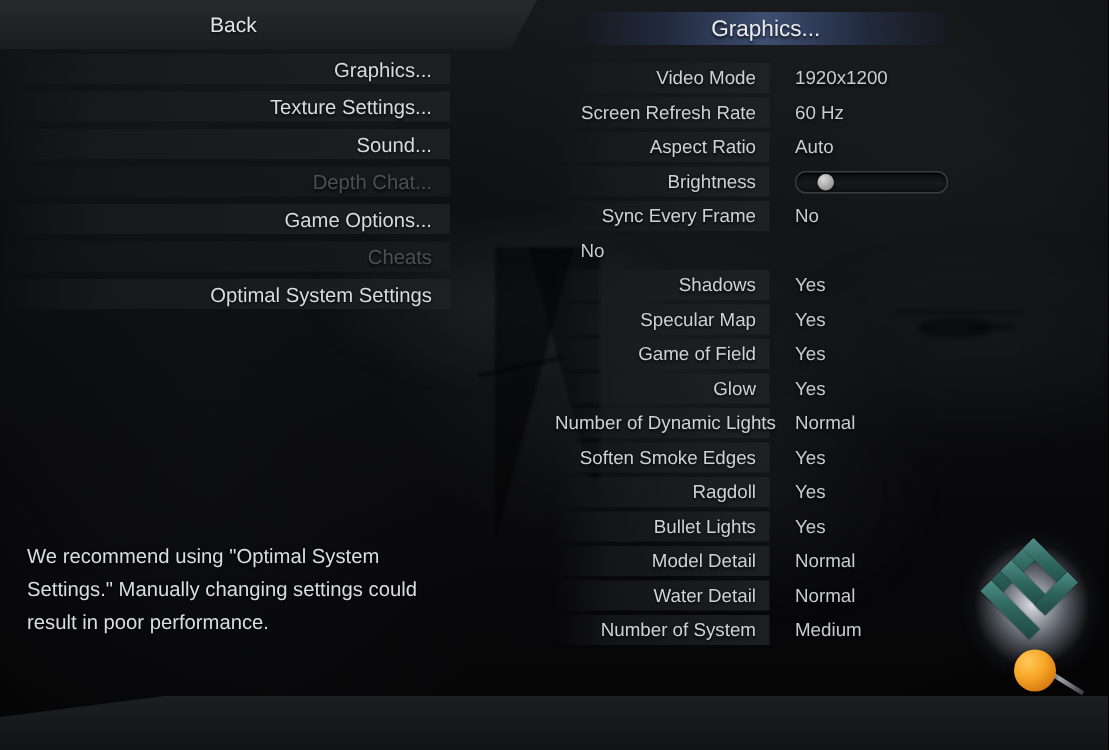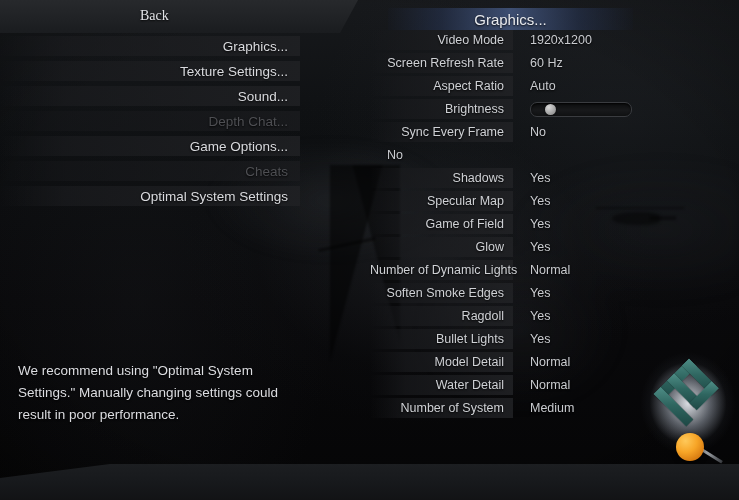--- a/index.html
+++ b/index.html
@@ -157,21 +157,21 @@
         rgba(40,54,86,0.55) 22%,
         rgba(74,96,142,0.75) 50%,
         rgba(40,54,86,0.55) 78%,
         rgba(22,28,44,0.15) 100%);
     font-size: 15px;
     color: #e8eaee;
     text-shadow: 0 1px 2px rgba(0,0,0,0.85);
   }
   .rows {
     position: relative;
-    margin-top: 0;
+    margin-top: 12px;
   }
   .setting-row {
     position: relative;
     height: 20px;
     margin-bottom: 3px;
     display: flex;
     align-items: center;
   }
   .setting-label {
     width: 143px;
@@ -266,21 +266,20 @@
     width: 739px; height: 36px;
     background: linear-gradient(180deg, #1c1e21 0%, #17191c 50%, #121315 100%);
     clip-path: polygon(110px 0, 739px 0, 739px 36px, 0 36px, 0 14px);
   }
   .back-button {
     position: absolute;
     left: 140px; top: 8px;
     font-size: 14px;
     color: #e2e3e7;
     text-shadow: 0 1px 2px rgba(0,0,0,0.9);
-    font-family: Liberation Serif, serif;
   }
 </style>
 </head>
 <body>
 
 <div id="screen">
 
   <div class="bg-base"></div>
   <div class="bg-smoke"></div>
   <div class="sil-tower"></div>

